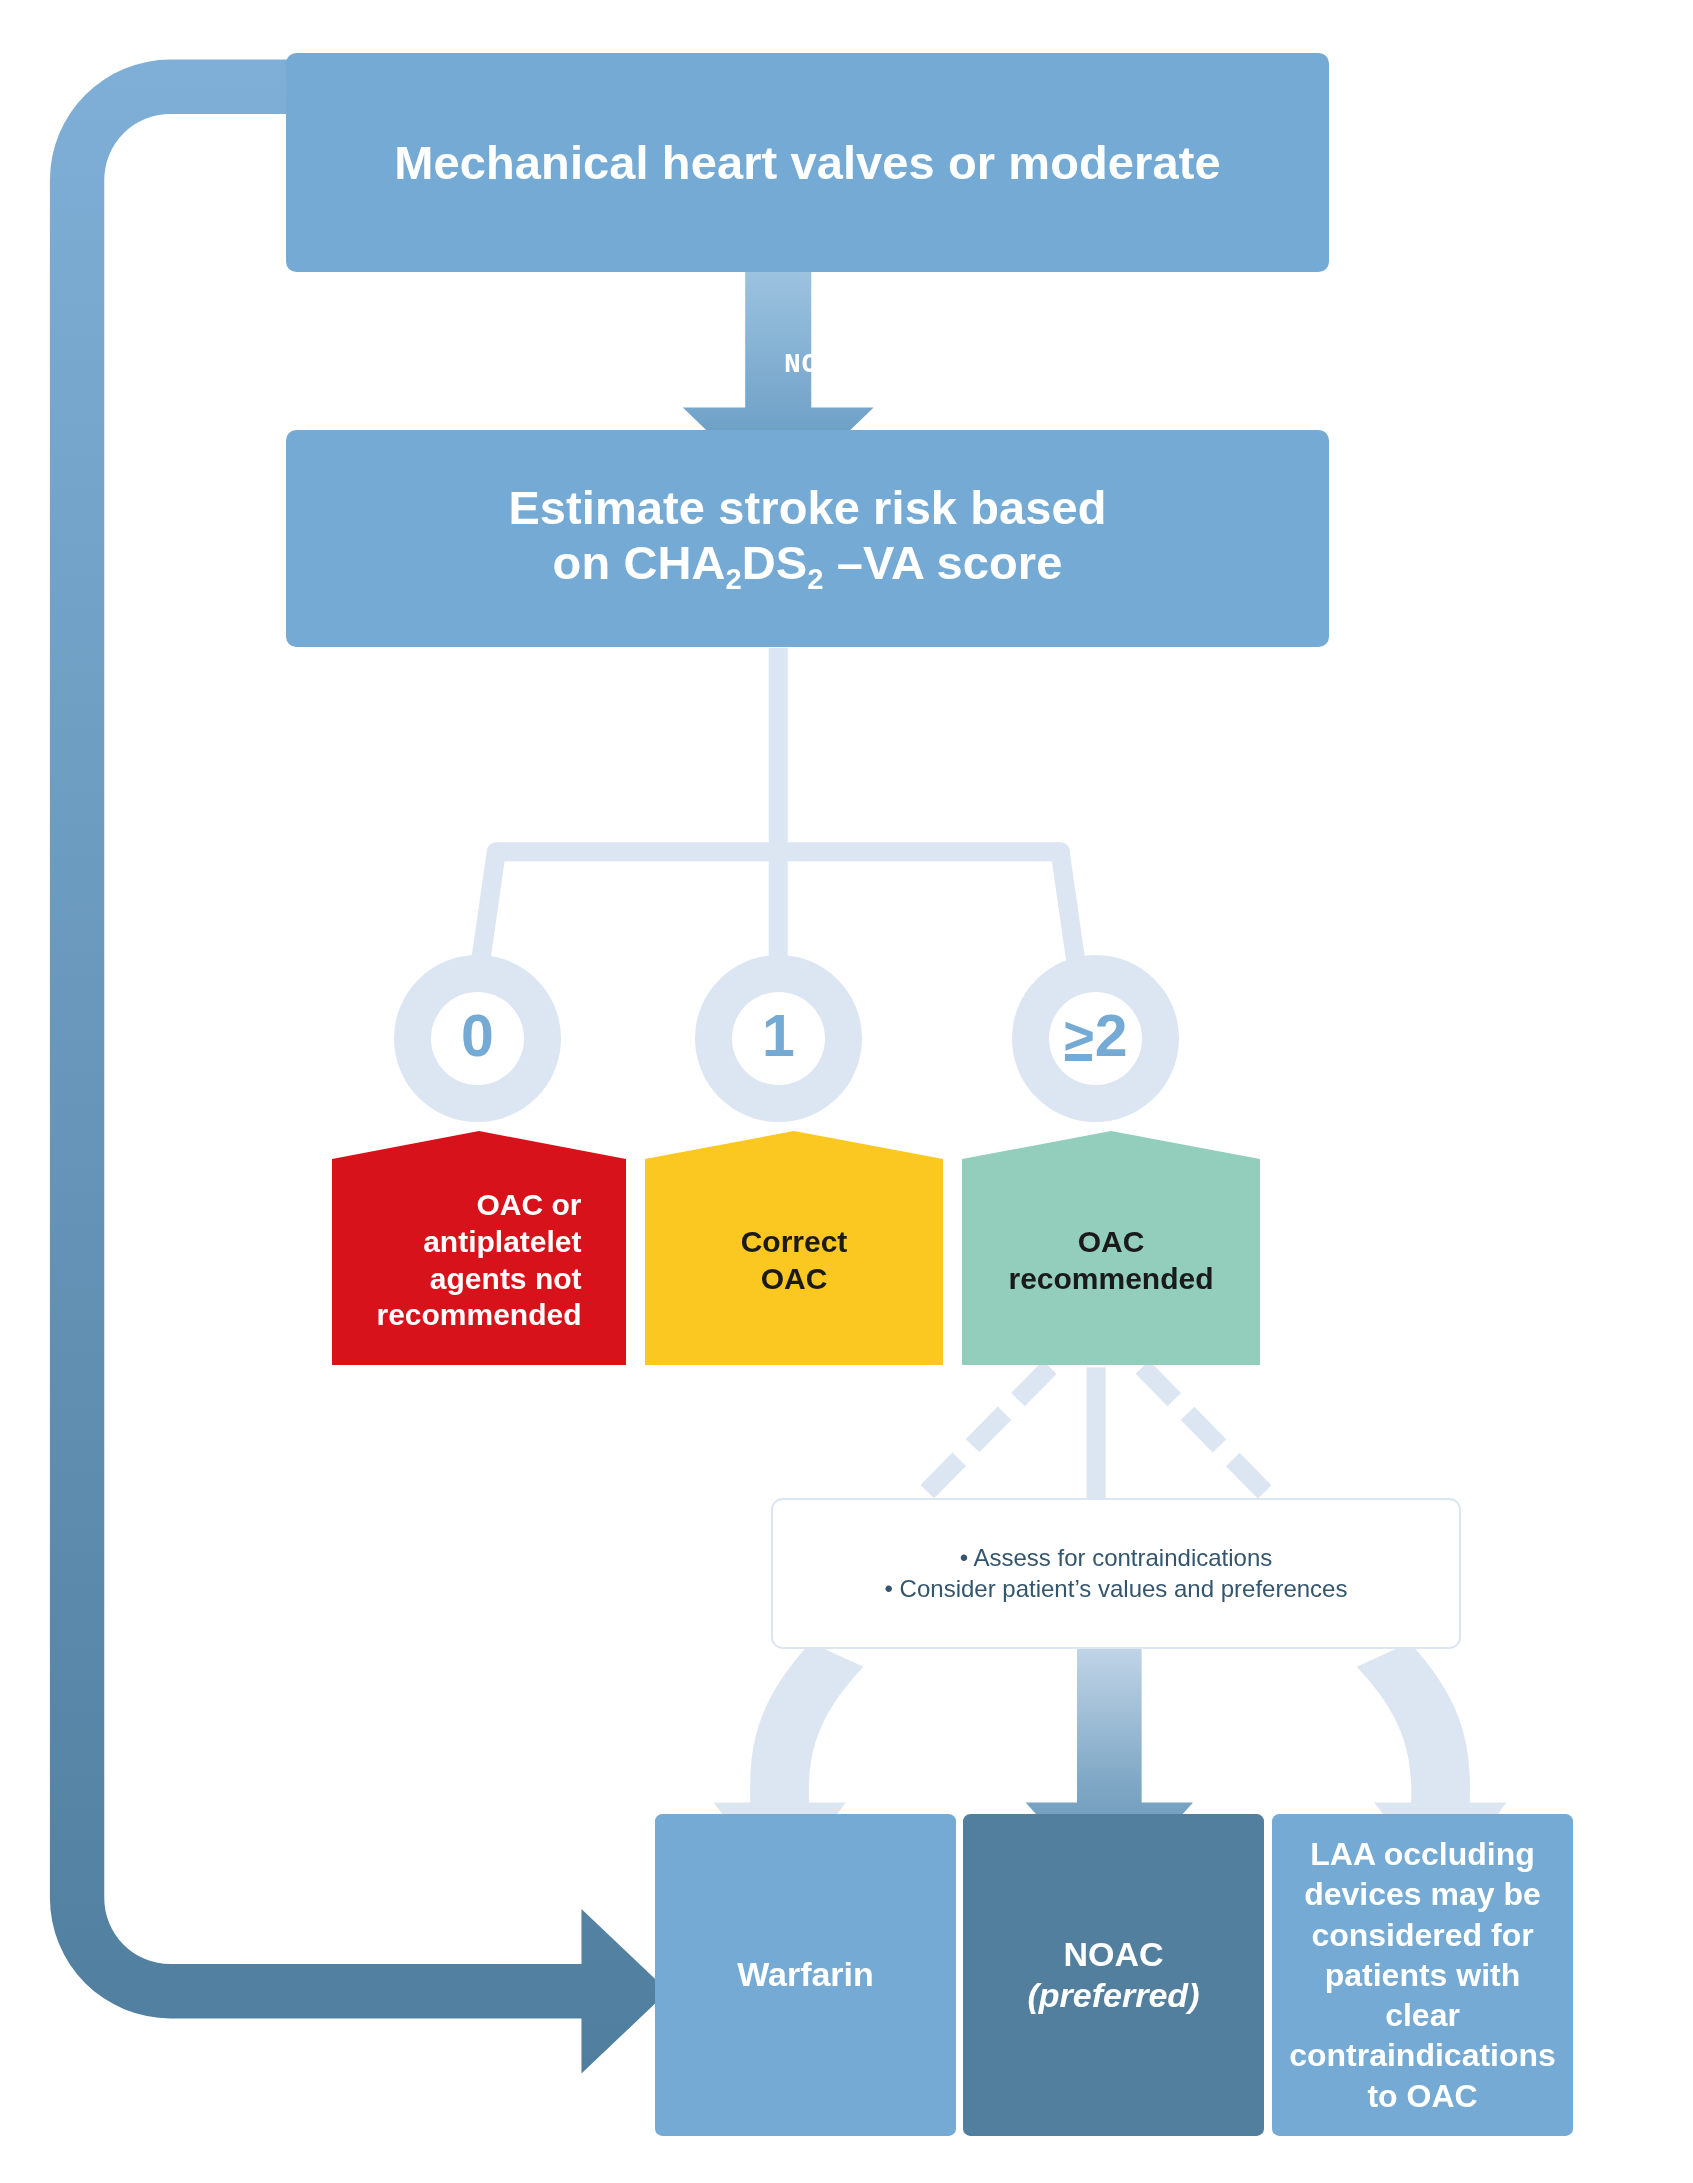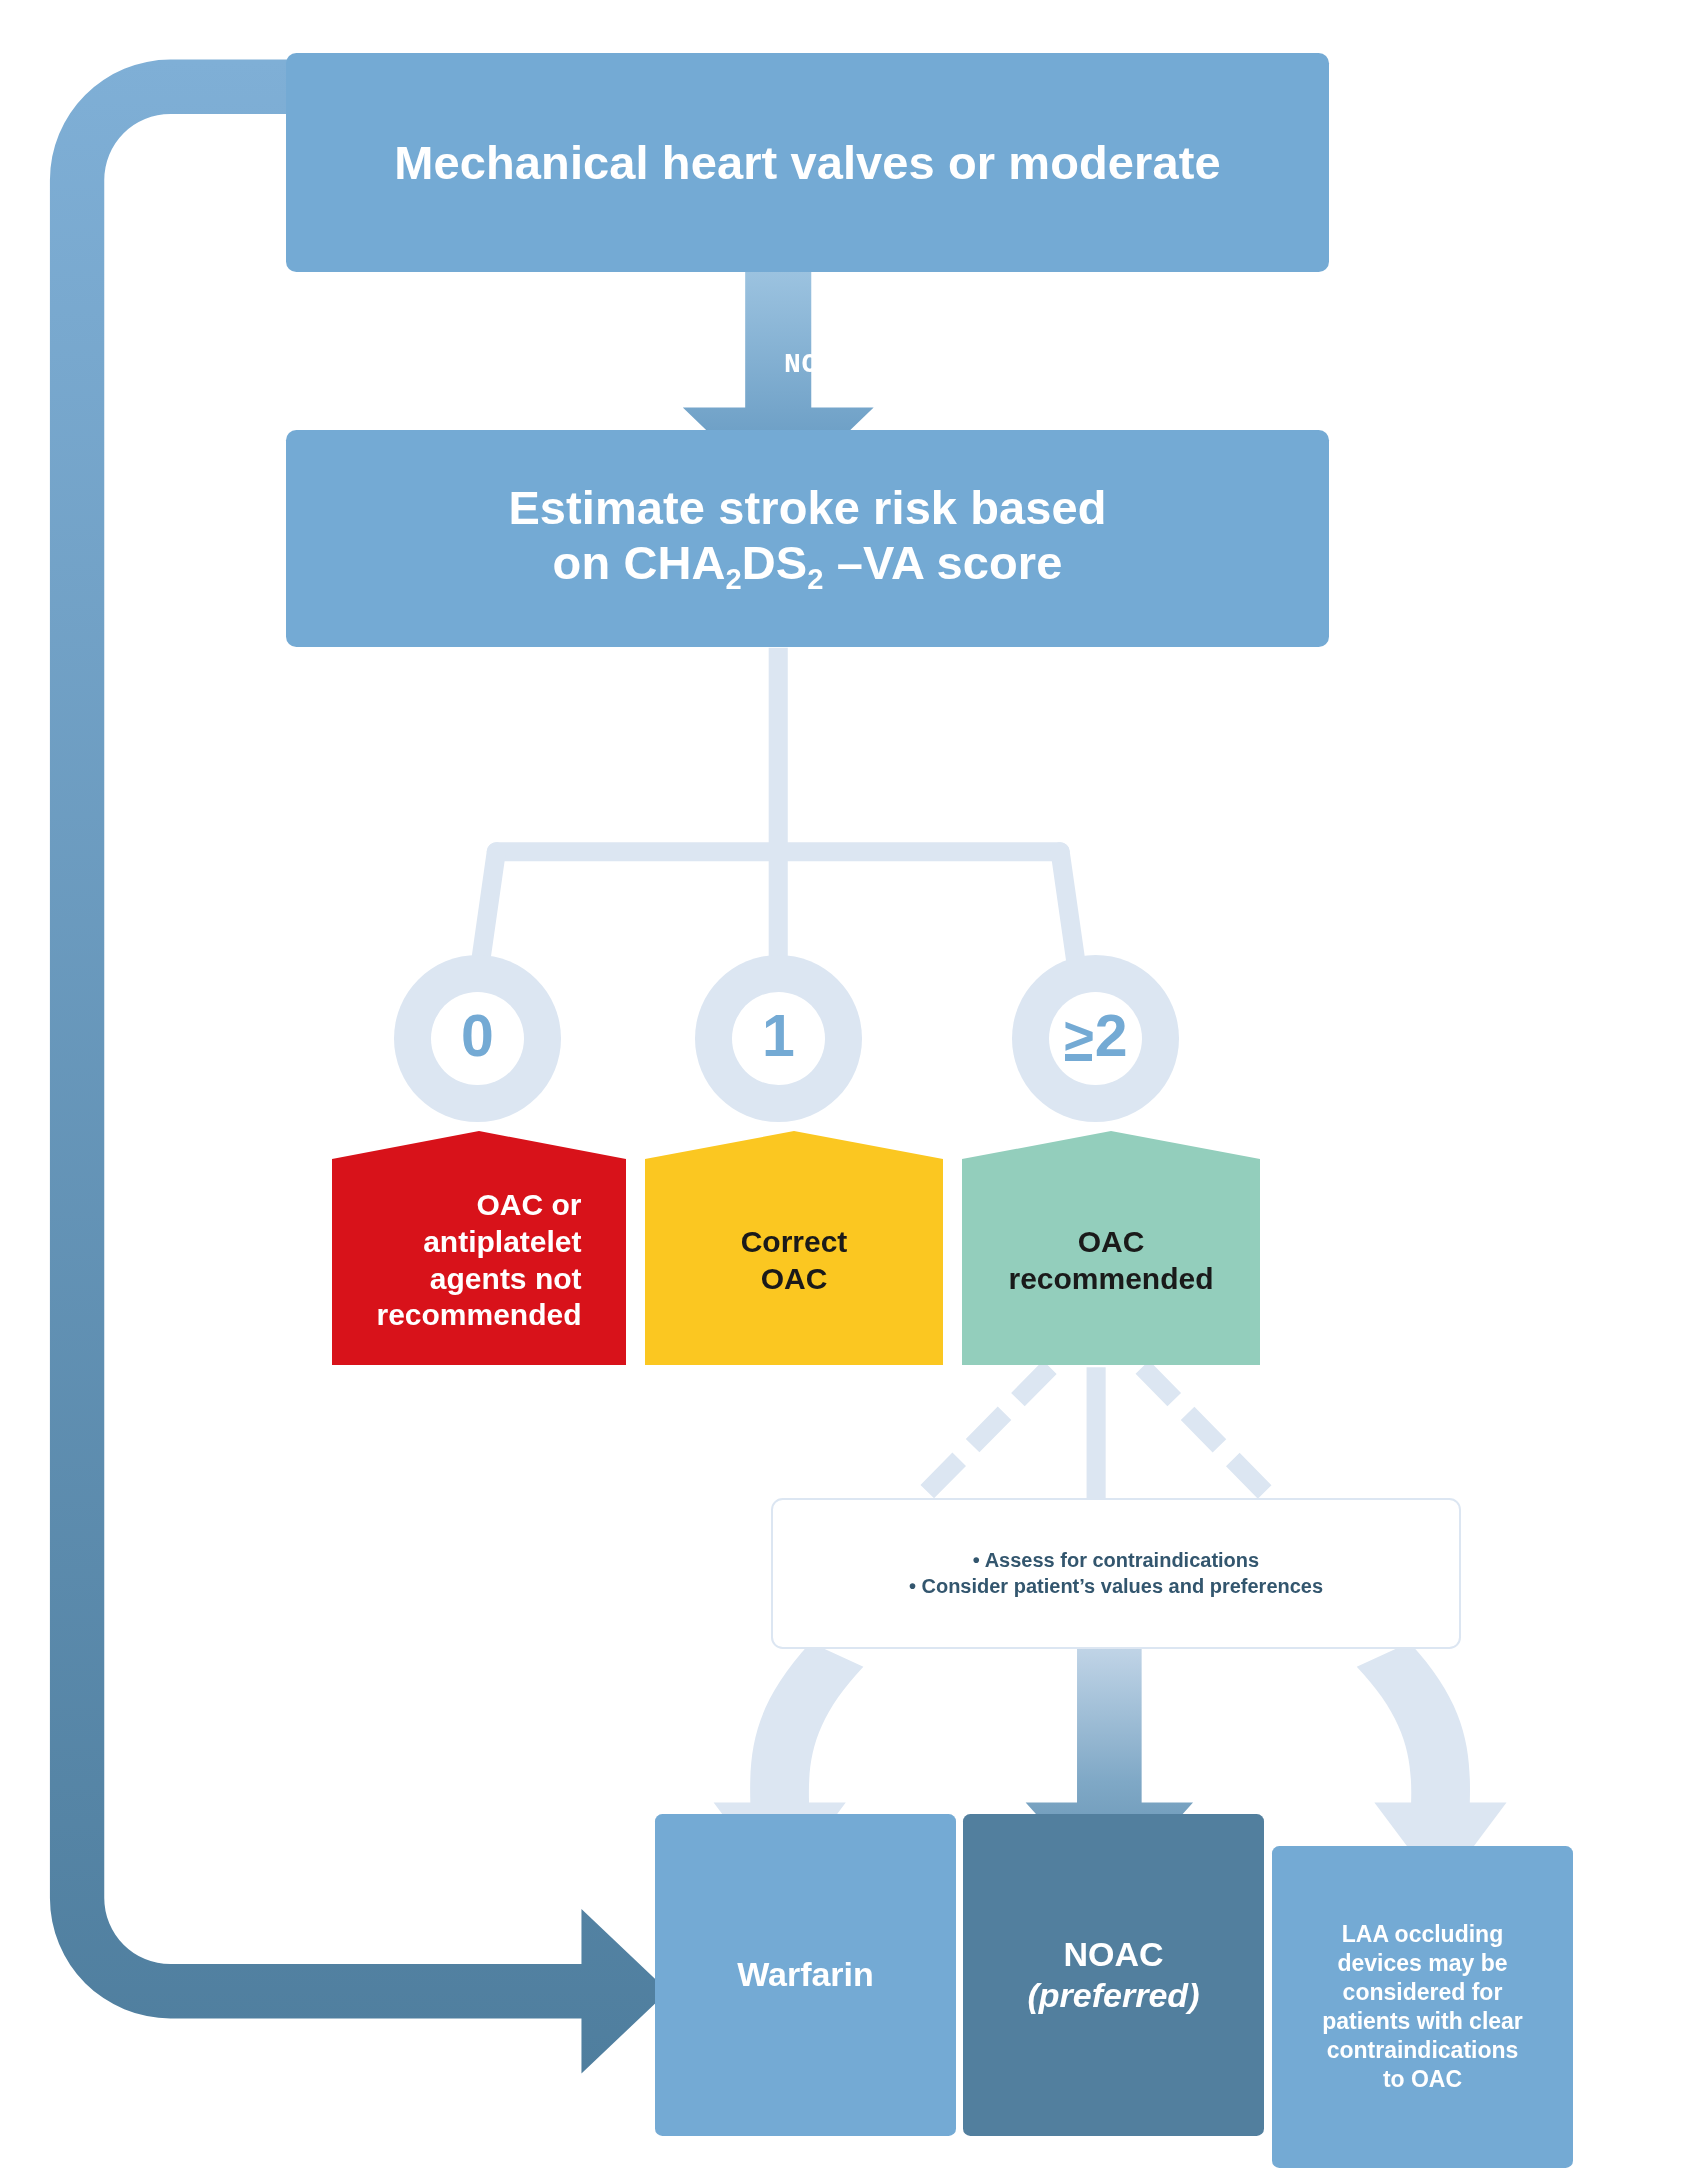--- a/index.html
+++ b/index.html
@@ -27,32 +27,32 @@
              display:flex;align-items:center;justify-content:center;}
   .circle-num{color:#74AAD4;font-weight:bold;font-size:59px;line-height:1;
               position:relative;top:-2.2px;}
   .ge-wrap{display:inline-flex;align-items:baseline;}
   .ge-sym{position:relative;display:inline-block;font-size:54px;top:-1.5px;}
   .ge-sym::after{content:"";position:absolute;left:1.5px;right:2.9px;bottom:1.5px;
                  height:6.6px;background:#74AAD4;}
 
   .notebox{position:absolute;box-sizing:border-box;background:#fff;
            border:2.9px solid #DCE6F2;border-radius:11.7px;
-           color:#33566E;font-size:20px;line-height:1.27;
+           color:#33566E;font-size:24px;line-height:1.27;
            display:flex;flex-direction:column;align-items:center;
-           justify-content:center;font-weight:bold;}
+           justify-content:center;}
   .notebox div{white-space:nowrap;}
 
   .term{position:absolute;box-sizing:border-box;display:flex;align-items:center;
         justify-content:center;text-align:center;color:#fff;font-weight:bold;
         border-radius:7.3px;}
   .term-light{background:#74AAD4;}
   .term-dark{background:#527F9E;}
   .term-big{font-size:34px;line-height:1.22;}
-  .term-small{font-size:23px;line-height:1.26;padding:0 23px;margin-top:32px;}
+  .term-small{font-size:32px;line-height:1.26;padding:0 23px;}
   .ital{font-style:italic;}
 
   .flow-label{position:absolute;color:#fff;font-weight:bold;font-family:Liberation Mono, monospace;}
   .lbl-yes{font-size:28px;letter-spacing:0.7px;}
   .lbl-no{font-size:28px;letter-spacing:0.7px;}
 
   .sub{font-size:.62em;vertical-align:sub;}
 </style>
 </head>
 <body>

